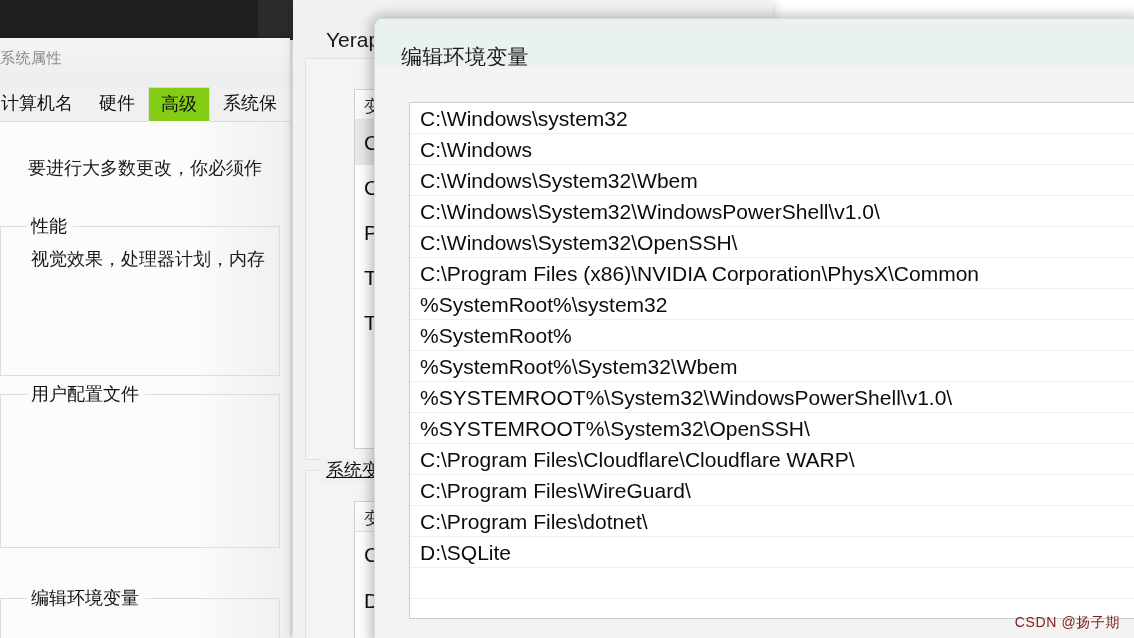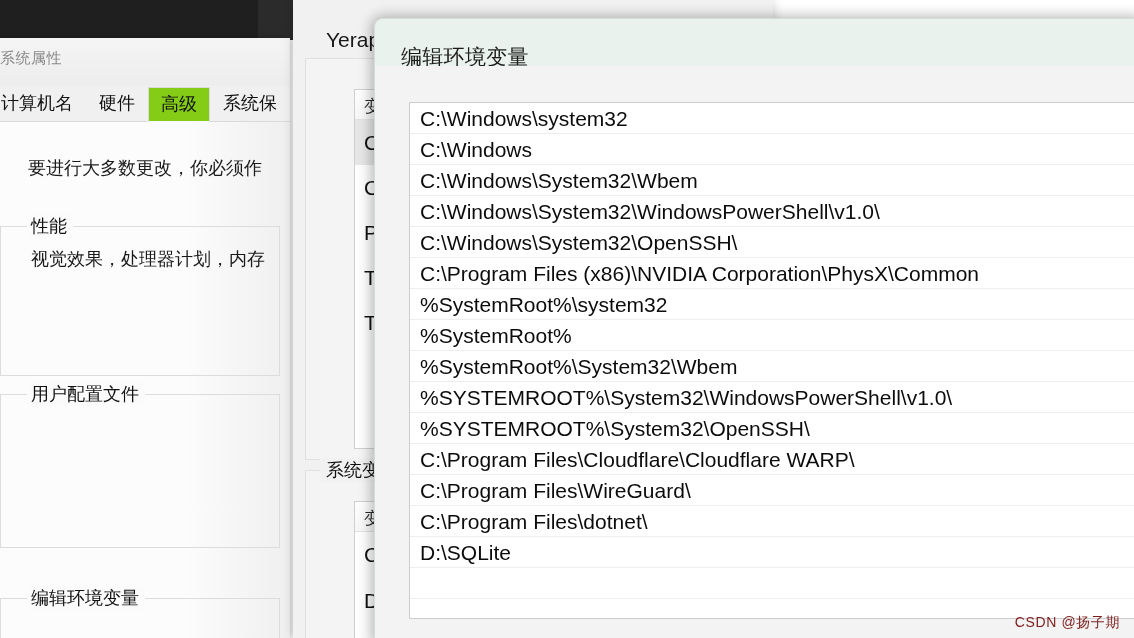--- a/index.html
+++ b/index.html
@@ -188,20 +188,21 @@
   }
   #envvars .sysgb .legend {
     position: absolute;
     left: 14px;
     top: -13px;
     background: #f1f1f1;
     padding: 0 6px;
     font-size: 18px;
     color: #111;
     white-space: nowrap;
+    text-decoration: underline;
   }
   #envvars .lv {
     position: absolute;
     left: 48px;
     top: 30px;
     width: 400px;
     bottom: 10px;
     background: #fdfdfd;
     border: 1px solid #cfcfcf;
     overflow: hidden;

